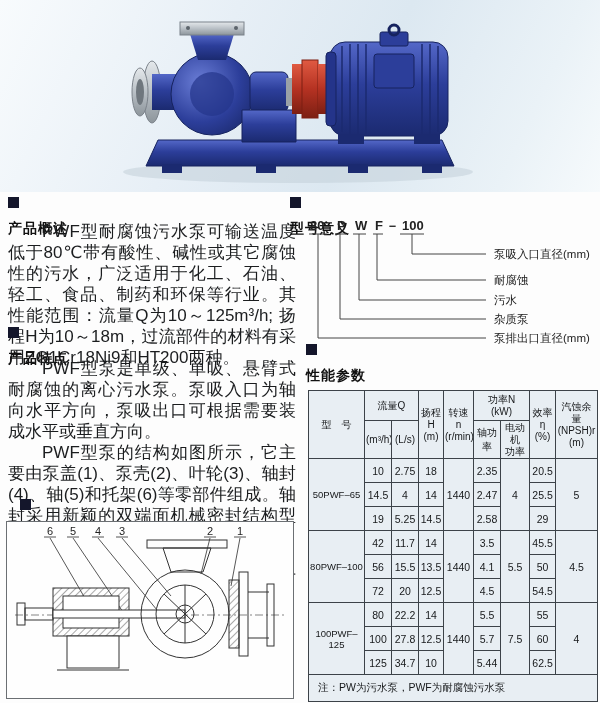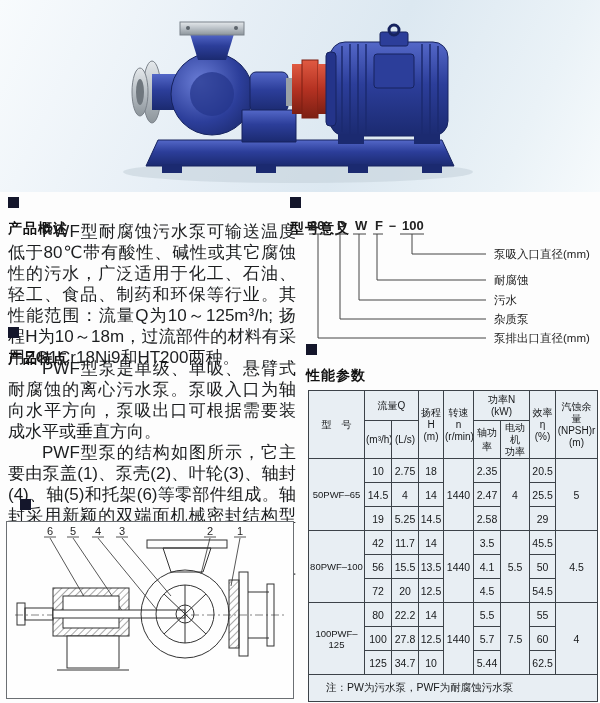--- a/index.html
+++ b/index.html
@@ -46,21 +46,21 @@
     border:1px solid #3c4248; text-align:center; vertical-align:middle;
     font-size:10.5px; color:#16181a; padding:0 1px; overflow:hidden;
   }
   .perf-table tr.h1 td, .perf-table tr.h2 td { font-size:10px; }
   .perf-table tr.h1 { height:30px; }
   .perf-table tr.h2 { height:38px; }
   .perf-table tr.d  { height:24px; }
   .perf-table tr.n  { height:27px; }
   .perf-table .stack div { line-height:12px; }
   .perf-table td.model-cell { font-size:9.5px;margin-left:6px; }
-  .perf-table td.note-cell { text-align:left; padding-left:17px; font-size:10.5px; }
+  .perf-table td.note-cell { text-align:left; padding-left:9px; font-size:10.5px; }
 </style>
 </head>
 <body>
 
 <div id="page">
 
   <div class="photo-area">
     <svg width="420" height="188" viewBox="0 0 420 188">
       <defs>
         <linearGradient id="gBlue" x1="0" y1="0" x2="0" y2="1">

